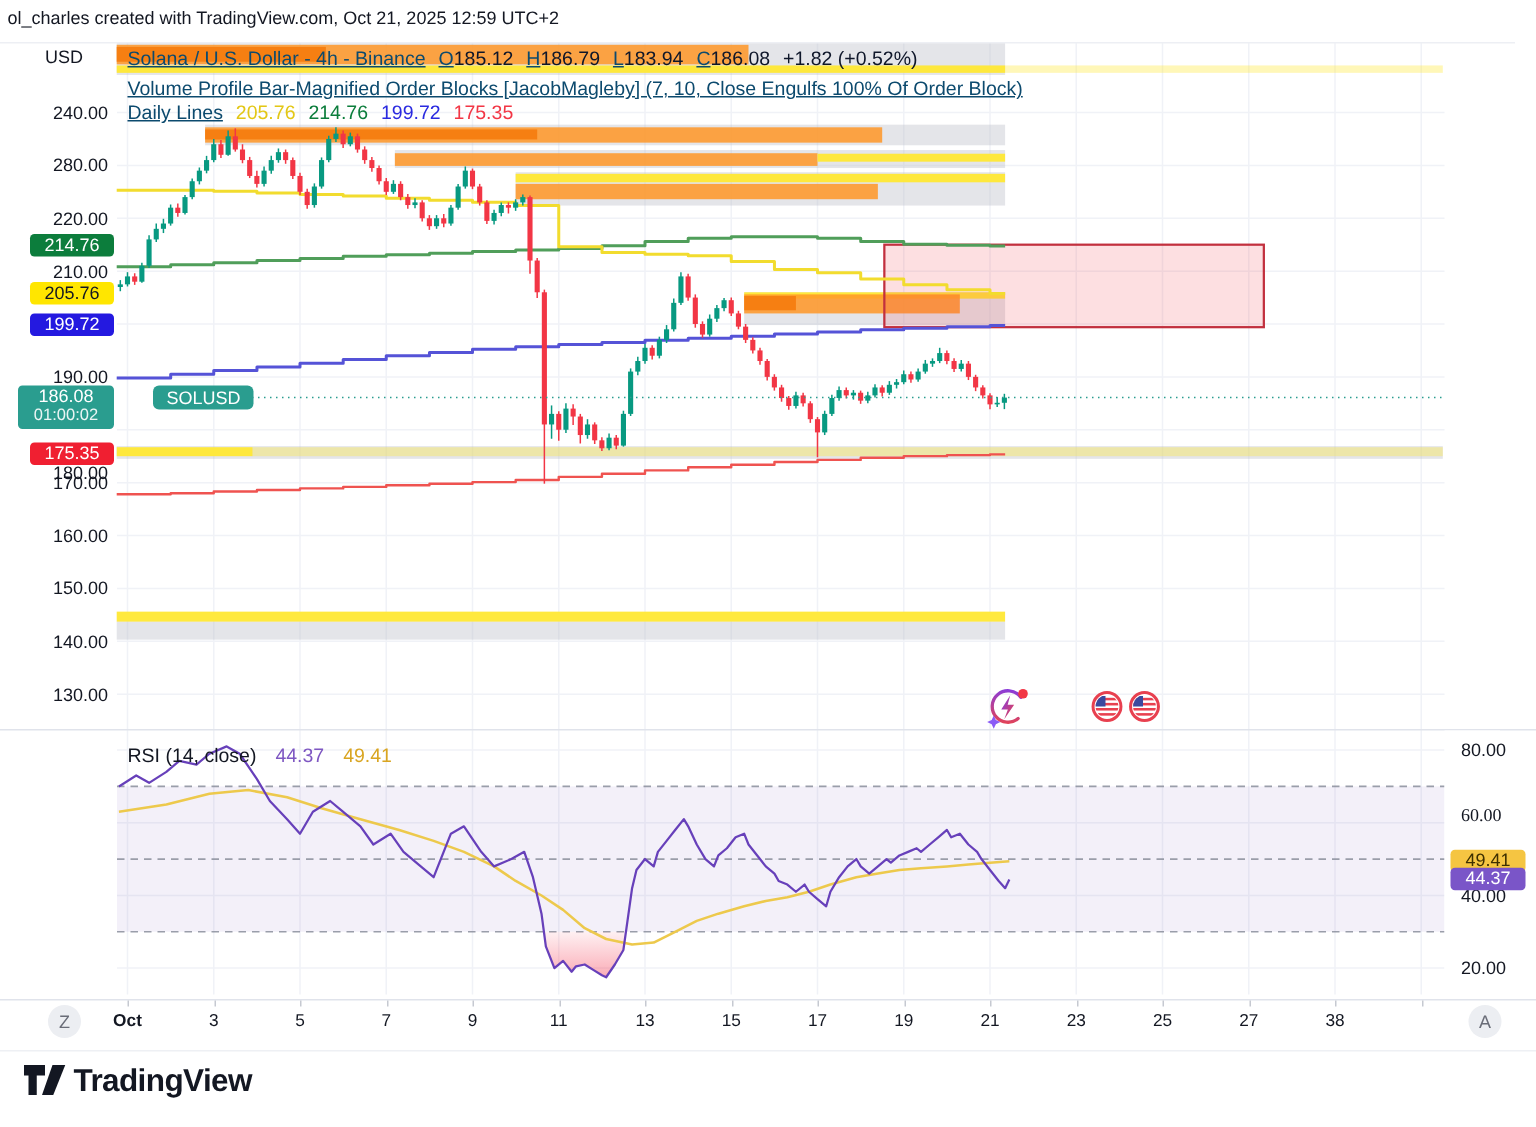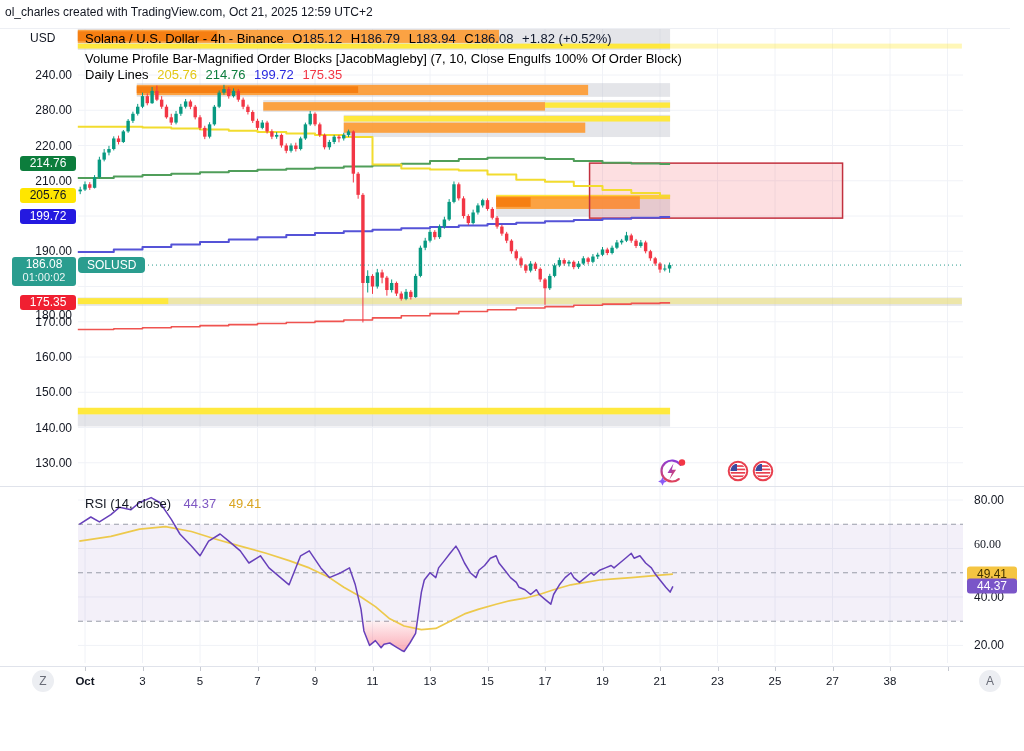--- a/index.html
+++ b/index.html
@@ -9,21 +9,21 @@
   #chart{position:absolute;left:0;top:0;z-index:1;}
   .sep{position:absolute;left:0;width:1024px;height:1px;background:#e0e3eb;z-index:9;}
   .sep-top{top:28px;width:1010px;background:#edeff4;}
   .sep-panes{top:486px;}
   .legend{position:absolute;left:85px;top:31px;z-index:20;font-size:13px;}
   .lrow{position:absolute;left:0;white-space:nowrap;}
   .lrow1{top:0;}
   .lrow2{top:20px;}
   .lrow3{top:36px;}
   .lrow .g{color:#0f172a;}
-  .lrow .lab{color:#000000;}
+  .lrow .lab{color:#0c4a6e;text-decoration:underline;}
   .lrow span{margin-right:5px;}
   .axis-left{position:absolute;left:0;top:28px;width:78px;height:458px;z-index:10;}
   .usd{position:absolute;left:30px;top:3px;font-size:12px;color:#131722;}
   .ptick{position:absolute;right:6px;font-size:12px;color:#131722;transform:translateY(-50%);white-space:nowrap;}
   .plabel{position:absolute;left:20px;width:56px;height:15px;line-height:15px;text-align:center;
           font-size:12px;border-radius:3px;z-index:13;}
   .plabel-last{left:12px;width:64px;height:28px;line-height:13px;padding-top:1px;z-index:13;}
   .plabel-last .cd{font-size:11px;opacity:.9;}
   .symtag{position:absolute;left:78px;top:257px;height:16px;line-height:16px;padding:0 9px;border-radius:4px;
           background:#2a9d8f;color:#fff;font-size:12px;z-index:13;}
@@ -416,21 +416,21 @@
       <div class="plabel" style="top: 128.471px; background: rgb(12, 125, 60); color: rgb(255, 255, 255);">214.76</div>
       <div class="plabel" style="top: 160.196px; background: rgb(255, 230, 0); color: rgb(19, 23, 34);">205.76</div>
       <div class="plabel" style="top: 181.487px; background: rgb(36, 25, 224); color: rgb(255, 255, 255);">199.72</div>
       <div class="plabel" style="top: 267.391px; background: rgb(240, 31, 49); color: rgb(255, 255, 255);">175.35</div>
       <div class="plabel plabel-last" style="top: 229.068px; background: rgb(42, 157, 143); color: rgb(255, 255, 255);">
         <div>186.08</div>
         <div class="cd">01:00:02</div>
       </div>
     </div>
 
-  <div class="symtag" style="top: 257.068px;">SOLUSD</div>
+  <div class="symtag" style="top: 257.068px; margin-left: 24px;">SOLUSD</div>
 
   <div class="chart-icon" id="sparkIcon" style="left:655px;top:454px;">
     <svg width="34" height="34" viewBox="0 0 34 34">
       <defs>
           <linearGradient id="spg" x1="0" y1="0" x2="1" y2="1">
         <stop offset="0" stop-color="#7c3aed"></stop>
             <stop offset="1" stop-color="#ef4444"></stop>
           </linearGradient>
         </defs>
       <circle cx="17" cy="17" r="10.5" fill="none" stroke="url(#spg)" stroke-width="2.2" stroke-linecap="round" stroke-dasharray="50 16" transform="rotate(50 17 17)"></circle>
@@ -516,14 +516,25 @@
       <div class="ttick" style="left: 487.5px;">15</div>
       <div class="ttick" style="left: 545px;">17</div>
       <div class="ttick" style="left: 602.5px;">19</div>
       <div class="ttick" style="left: 660px;">21</div>
       <div class="ttick" style="left: 717.5px;">23</div>
       <div class="ttick" style="left: 775px;">25</div>
       <div class="ttick" style="left: 832.5px;">27</div>
       <div class="ttick" style="left: 890px;">38</div>
     </div>
 
+  <div class="footer">
+    <div class="logo-glyph">
+      <svg width="28" height="20" viewBox="0 0 28 20">
+        <g fill="#131722">
+          <path d="M0 0h14v7h-5.5v13H3V7H0z"></path>
+          <path d="M15.5 0h8.5l-8 20h-7.5z" transform="translate(3.5 0)"></path>
+        </g>
+      </svg>
+    </div>
+    <div class="logo-text">TradingView</div>
+  </div>
 
 </div>
 
 </body></html>

